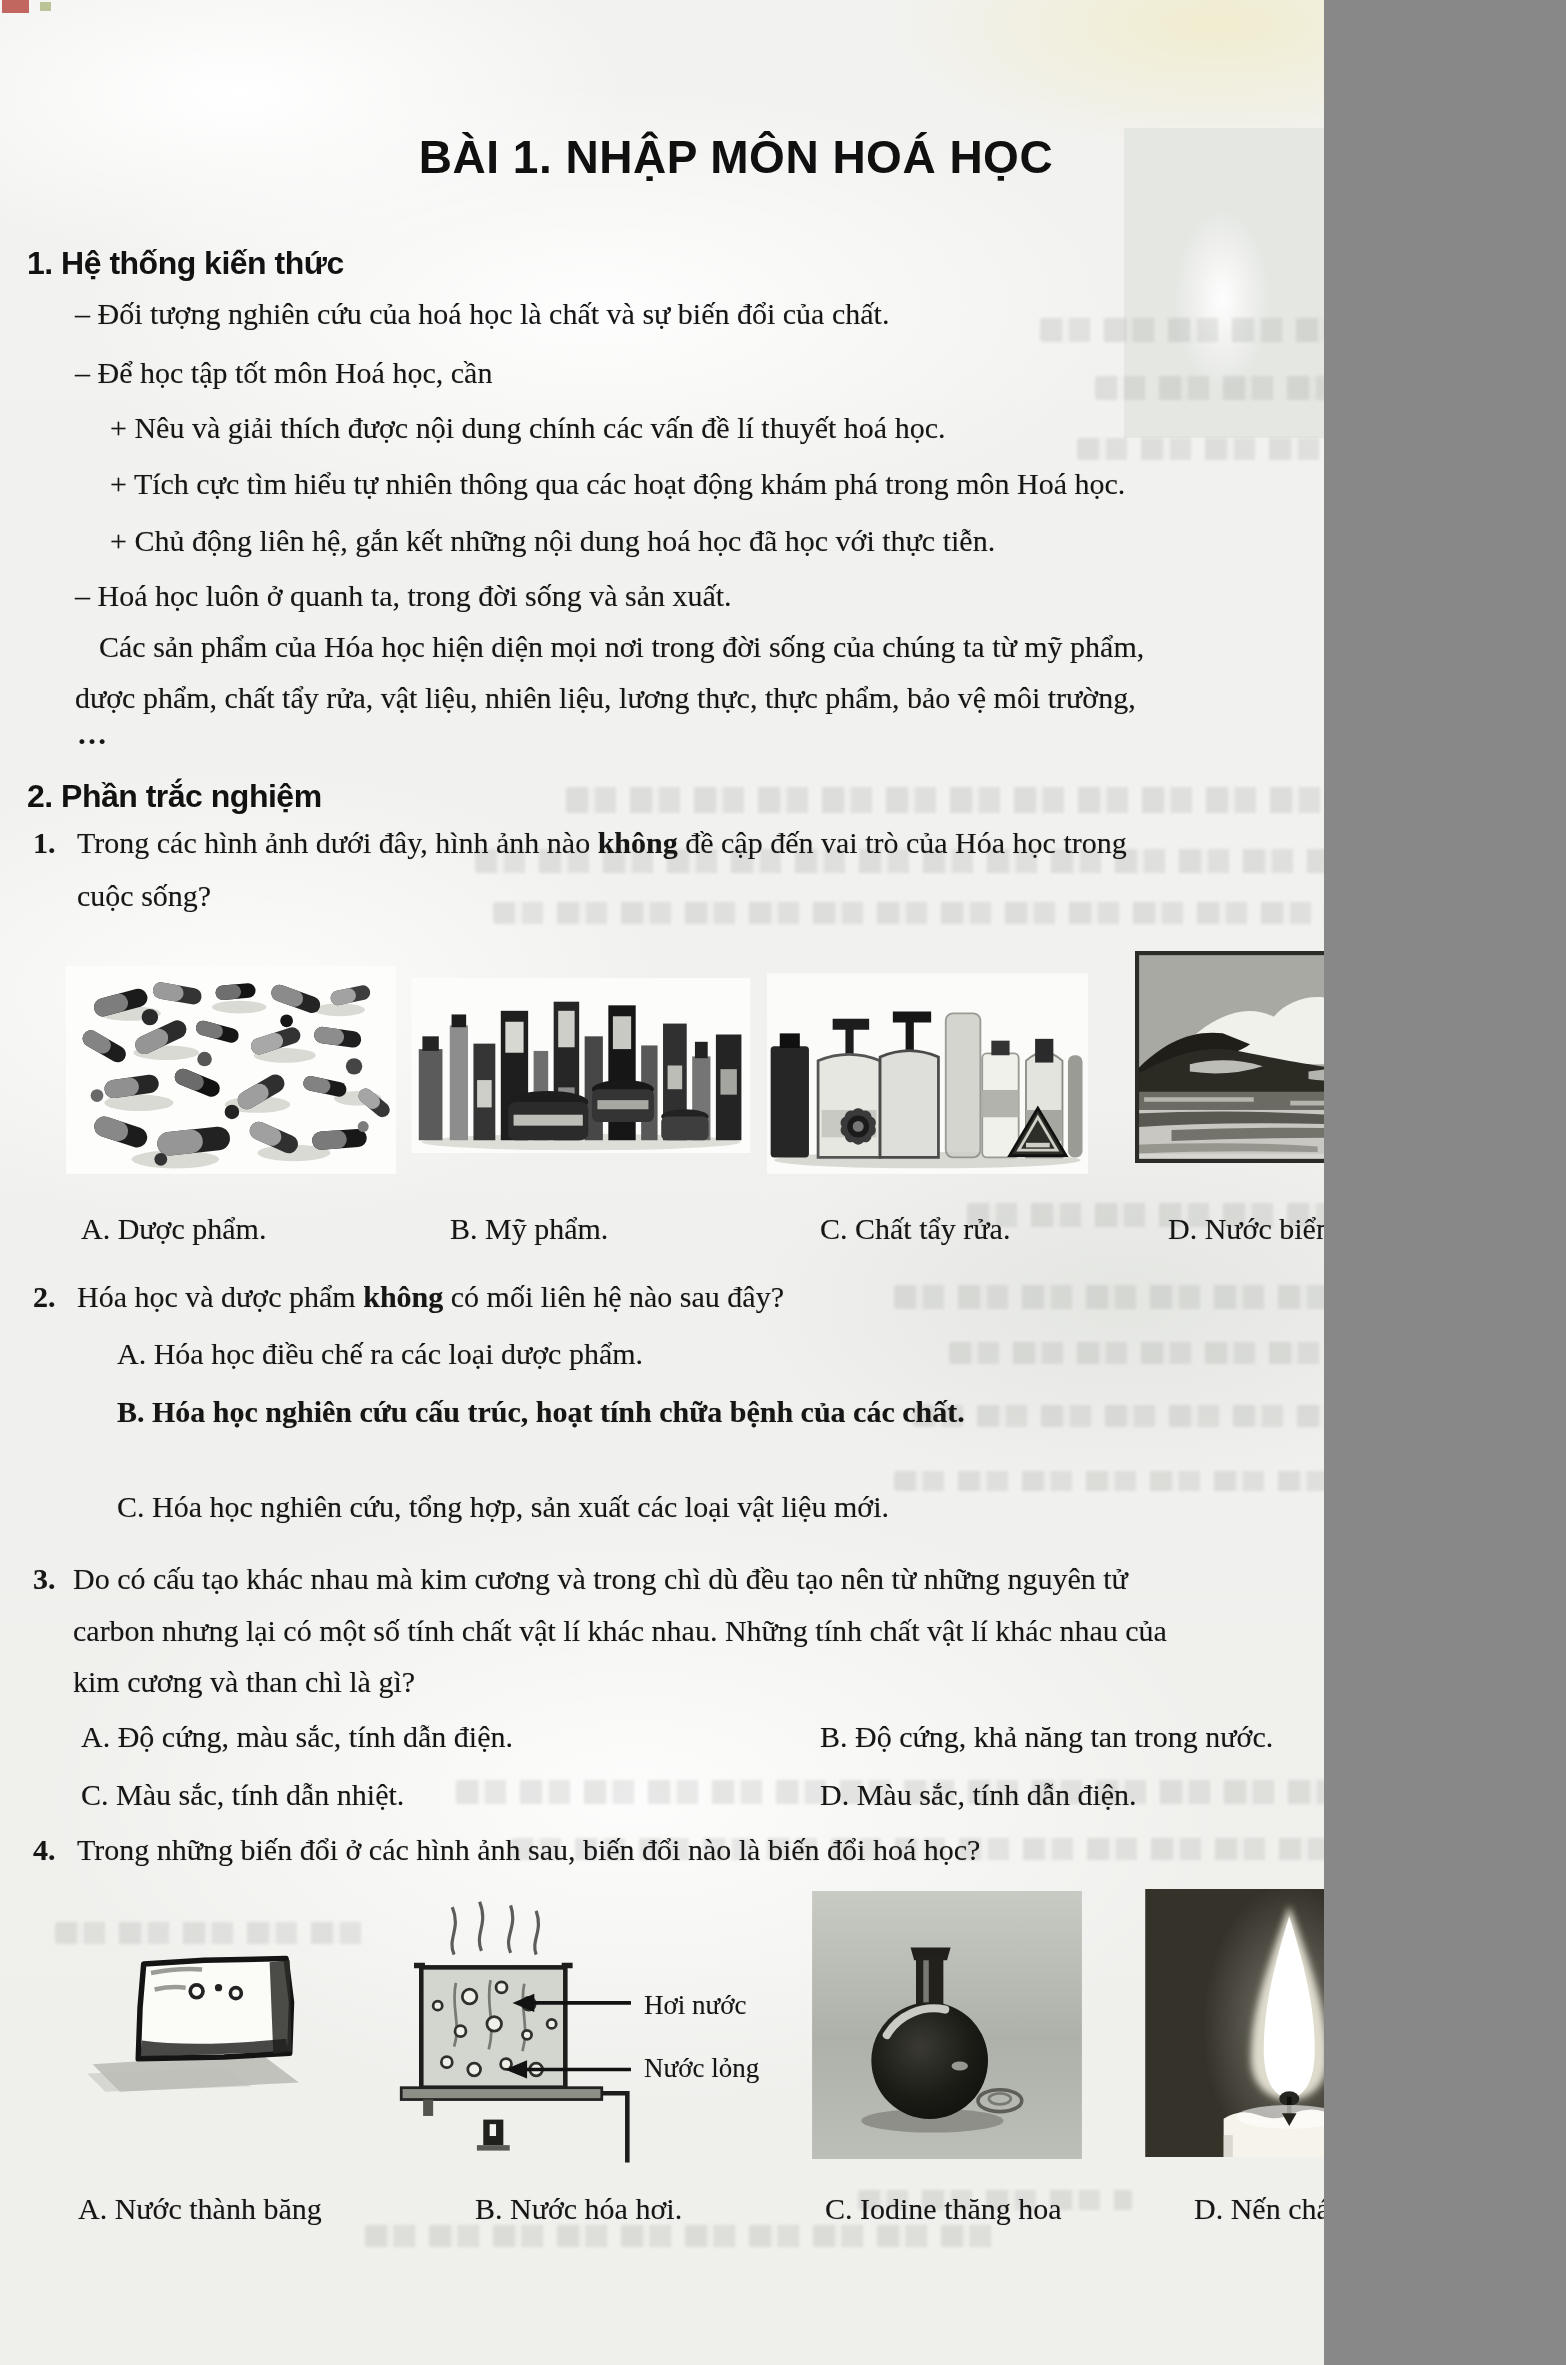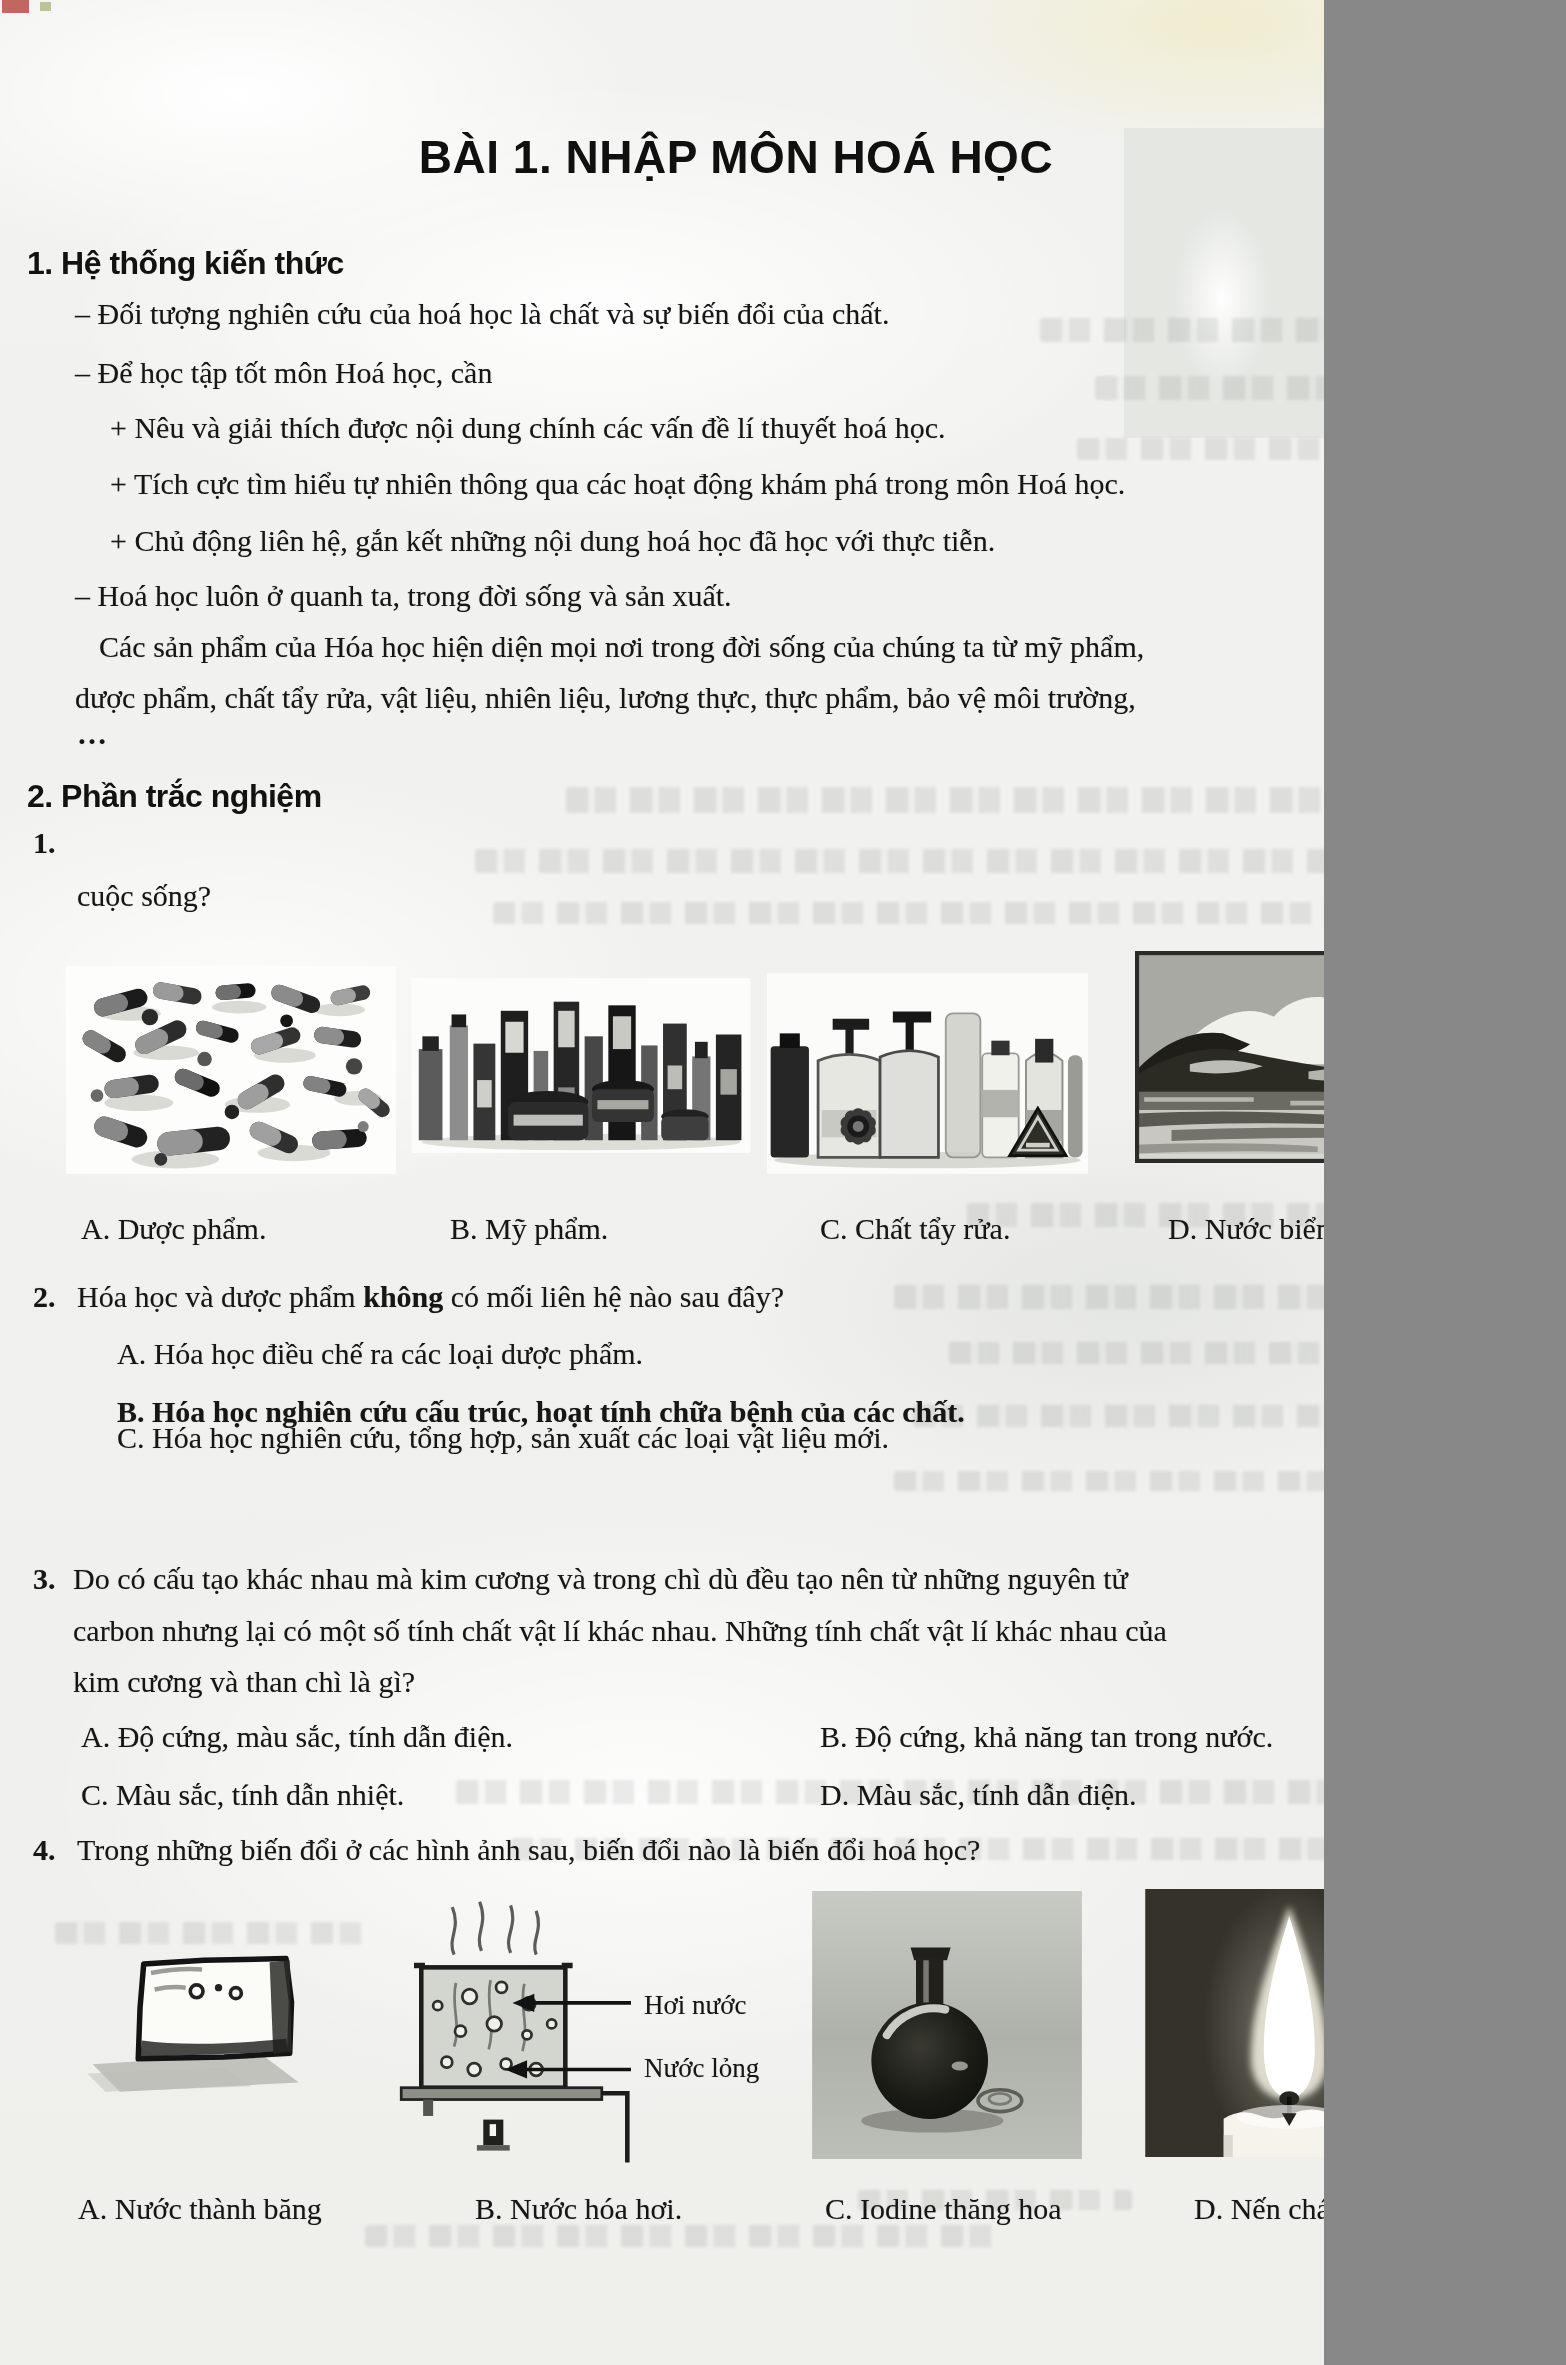--- a/index.html
+++ b/index.html
@@ -27,21 +27,21 @@
   .qnum{position:absolute;font:bold 30px "Liberation Serif",serif;}
   .qn1{top:826px;left:33px;} .qn2{top:1280px;left:33px;} .qn3{top:1562px;left:33px;} .qn4{top:1833px;left:33px;}
   .qstem{position:absolute;font:400 30px "Liberation Serif",serif;white-space:nowrap;}
   .q1s1{top:826px;left:77px;} .q1s2{top:879px;left:77px;}
   .q2s1{top:1280px;left:77px;}
   .q3s1{top:1562px;left:73px;} .q3s2{top:1614px;left:73px;} .q3s3{top:1665px;left:73px;}
   .q4s1{top:1833px;left:77px;}
   .b{font-weight:bold;}
   .opt{position:absolute;font:400 30px "Liberation Serif",serif;white-space:nowrap;}
   .q1a{top:1212px;left:81px;} .q1b{top:1212px;left:450px;} .q1c{top:1212px;left:820px;} .q1d{top:1212px;left:1168px;}
-  .q2a{top:1337px;left:117px;} .q2b{top:1395px;left:117px;font-weight:bold;} .q2c{top:1421px;left:117px;} .q2d{top:1508px;left:117px;}
+  .q2a{top:1337px;left:117px;} .q2b{top:1395px;left:117px;font-weight:bold;} .q2c{top:1490px;left:117px;} .q2d{top:1508px;left:117px;}
   .q3a{top:1720px;left:81px;}  .q3b{top:1720px;left:820px;} .q3c{top:1778px;left:81px;}  .q3d{top:1778px;left:820px;}
   .q4a{top:2192px;left:78px;}  .q4b{top:2192px;left:475px;} .q4c{top:2192px;left:825px;} .q4d{top:2192px;left:1194px;}
   .arrow-label{position:absolute;font:400 27px "Liberation Serif",serif;white-space:nowrap;}
   .lbl-vapor{left:644px;top:1990px;} .lbl-liquid{left:644px;top:2053px;}
   .pagenum{position:absolute;left:1420px;top:2247px;font:bold 33px "Liberation Sans",sans-serif;color:#111;}
   
   .fig{position:absolute;} .fig svg{display:block;width:100%;height:100%;}
   .fig-pills{left:66px;top:966px;width:330px;height:208px;}
   .fig-cosmetics{left:411px;top:978px;width:340px;height:175px;}
   .fig-cleaning{left:767px;top:973px;width:321px;height:201px;}
@@ -103,20 +103,21 @@
   <div class="bl l4">+ Tích cực tìm hiểu tự nhiên thông qua các hoạt động khám phá trong môn Hoá học.</div>
   <div class="bl l5">+ Chủ động liên hệ, gắn kết những nội dung hoá học đã học với thực tiễn.</div>
   <div class="bl l6">– Hoá học luôn ở quanh ta, trong đời sống và sản xuất.</div>
   <div class="bl l7">Các sản phẩm của Hóa học hiện diện mọi nơi trong đời sống của chúng ta từ mỹ phẩm,</div>
   <div class="bl l8">dược phẩm, chất tẩy rửa, vật liệu, nhiên liệu, lương thực, thực phẩm, bảo vệ môi trường,</div>
   <div class="bl l9">…</div>
 
   <div class="h1 s2">2. Phần trắc nghiệm</div>
 
   <div class="qnum qn1">1.</div>
+  <div class="qstem q1s1"><span>Trong các hình ảnh dưới đây, hình ảnh nào </span><span class="b">không</span><span> đề cập đến vai trò của Hóa học trong</span></div>
   <div class="qstem q1s2">cuộc sống?</div>
 
   <div class="fig fig-pills">
     <svg viewBox="0 0 362 228" xmlns="http://www.w3.org/2000/svg">
       <rect width="362" height="228" fill="#fdfdfb"></rect>
       <g fill="#dadad5">
         <ellipse cx="70" cy="52" rx="34" ry="8"></ellipse>
           <ellipse cx="190" cy="45" rx="30" ry="7"></ellipse>
           <ellipse cx="300" cy="48" rx="28" ry="7"></ellipse>
         <ellipse cx="110" cy="95" rx="36" ry="8"></ellipse>

